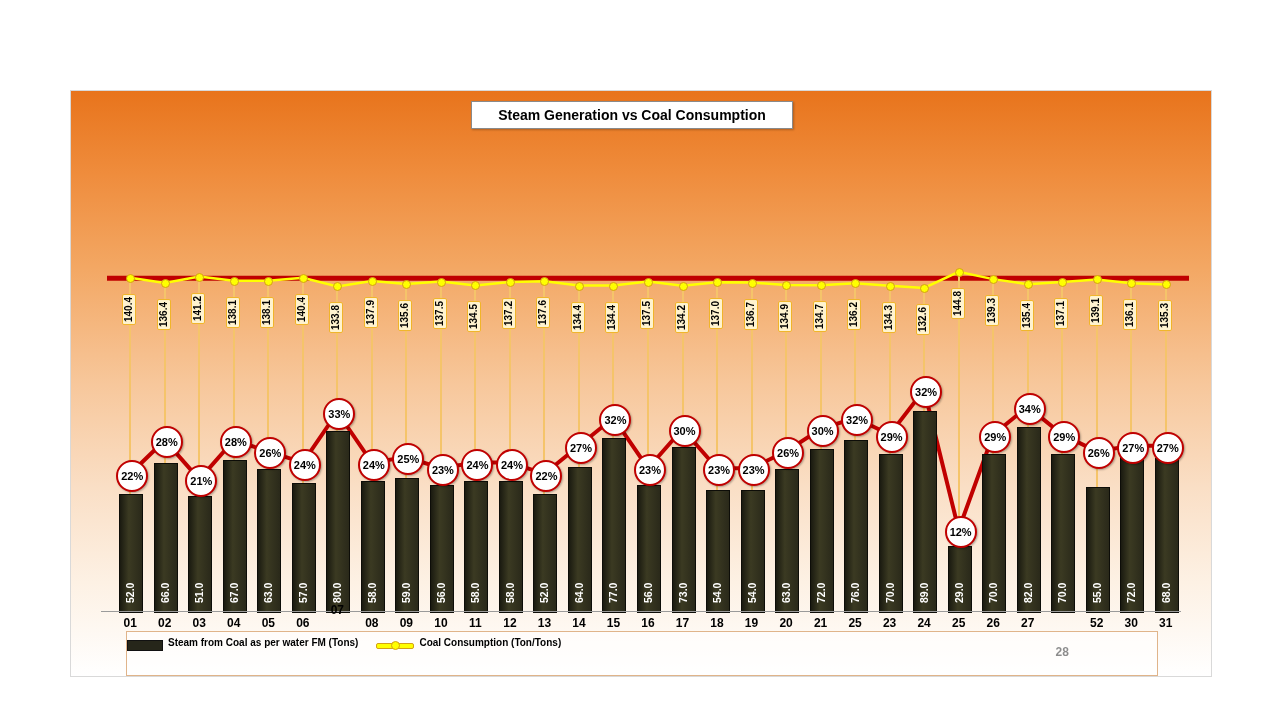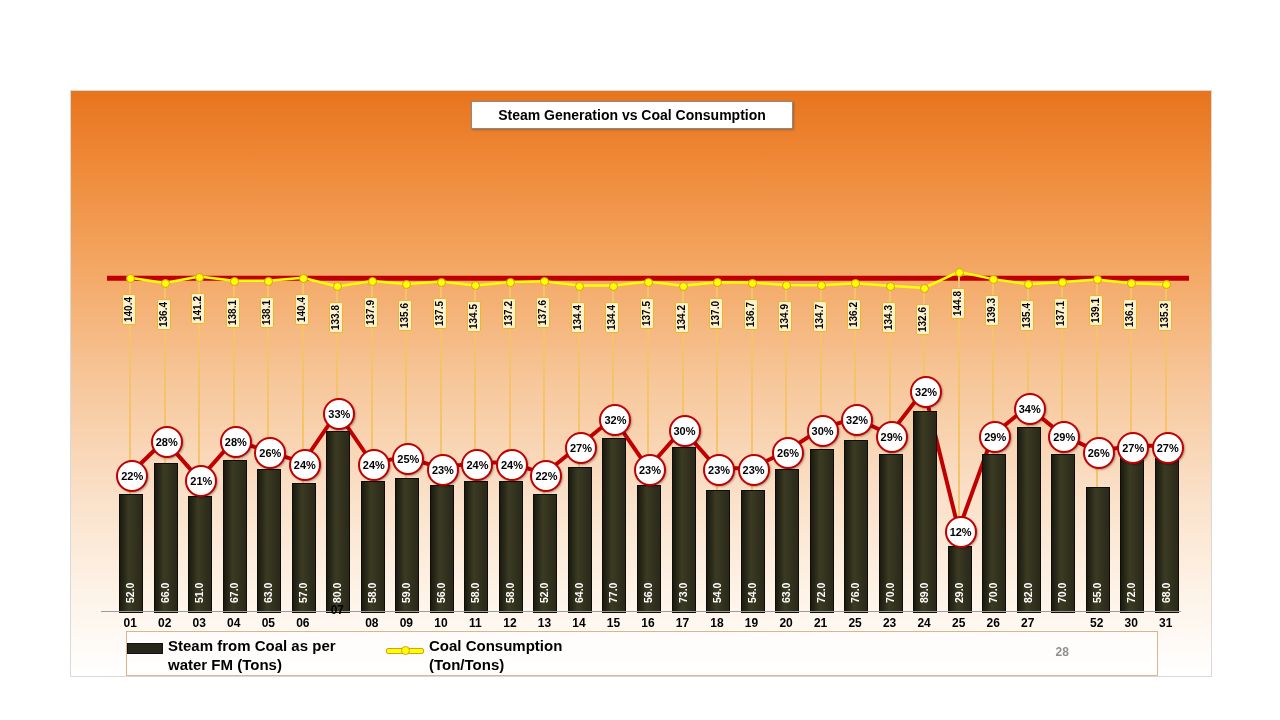--- a/index.html
+++ b/index.html
@@ -43,21 +43,21 @@
   }
   .xtick{
     position:absolute;width:30px;text-align:center;font-size:12px;font-weight:bold;color:#000;
   }
   #axis-line{position:absolute;left:30px;top:520px;width:1080px;height:1px;background:#9b9b9b;}
   #legend{
     position:absolute;left:55px;top:540px;width:1030px;height:38px;
     background:rgba(255,255,255,.55);border:1px solid #e0b48a;
     display:flex;align-items:flex-start;padding-top:5px;
   }
-  .leg-item{display:flex;align-items:flex-start;margin-right:18px;font-size:15px;font-weight:bold;color:#000;}
+  .leg-item{display:flex;align-items:flex-start;margin-right:18px;font-size:10px;font-weight:bold;color:#000;}
   .leg-sym{margin-right:5px;margin-top:3px;flex:0 0 auto;}
   .sw-bar{display:inline-block;width:34px;height:9px;background:#26261a;border:1px solid #111;}
   .sw-line{display:inline-block;width:36px;height:4px;background:#c00000;border-radius:2px;}
   .sw-lineyel{display:inline-block;width:36px;height:4px;background:#ffff00;border:1px solid #d4a017;border-radius:2px;position:relative;}
   .sw-lineyel:after{content:"";position:absolute;left:14px;top:-3px;width:7px;height:7px;border-radius:50%;background:#ffff00;border:1px solid #d4a017;}
   .sw-linered-dot{display:inline-block;width:36px;height:4px;background:#c00000;border-radius:2px;position:relative;}
   .sw-linered-dot:after{content:"";position:absolute;left:14px;top:-4px;width:9px;height:9px;border-radius:50%;background:#fff;border:2px solid #c00000;}
   .leg-text{line-height:1.25;max-width:200px;}
 </style>
 </head>

